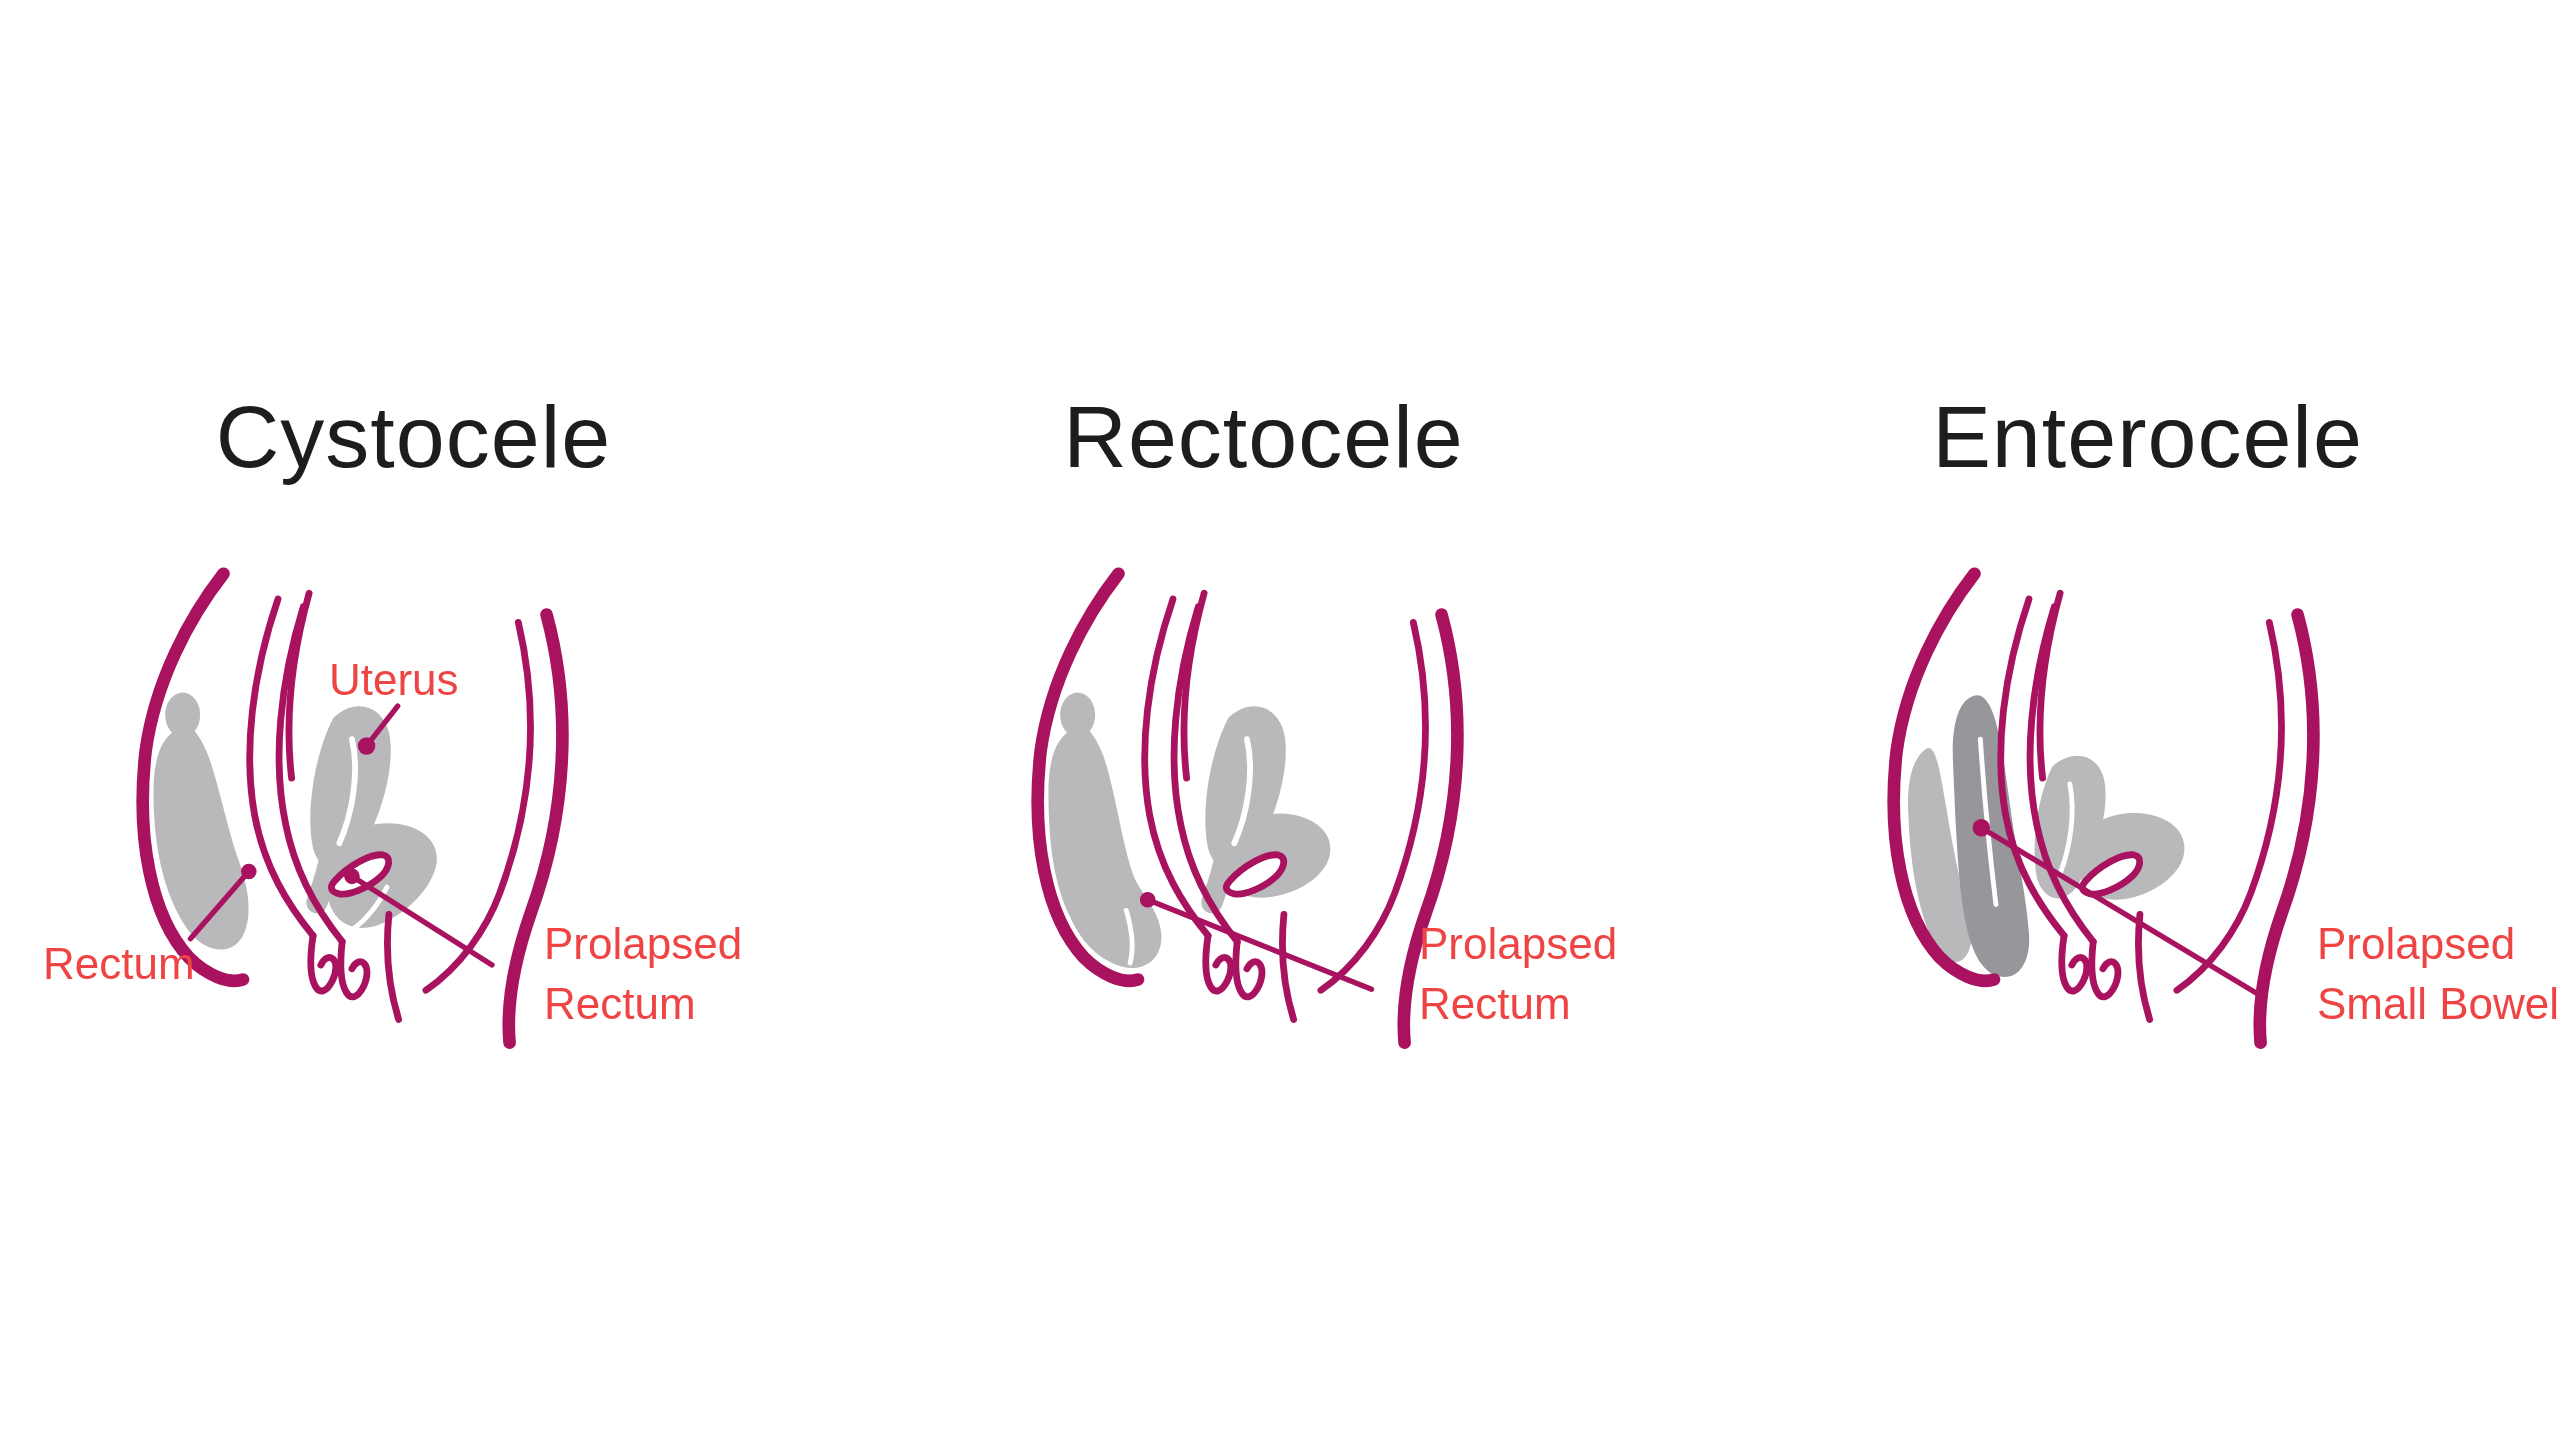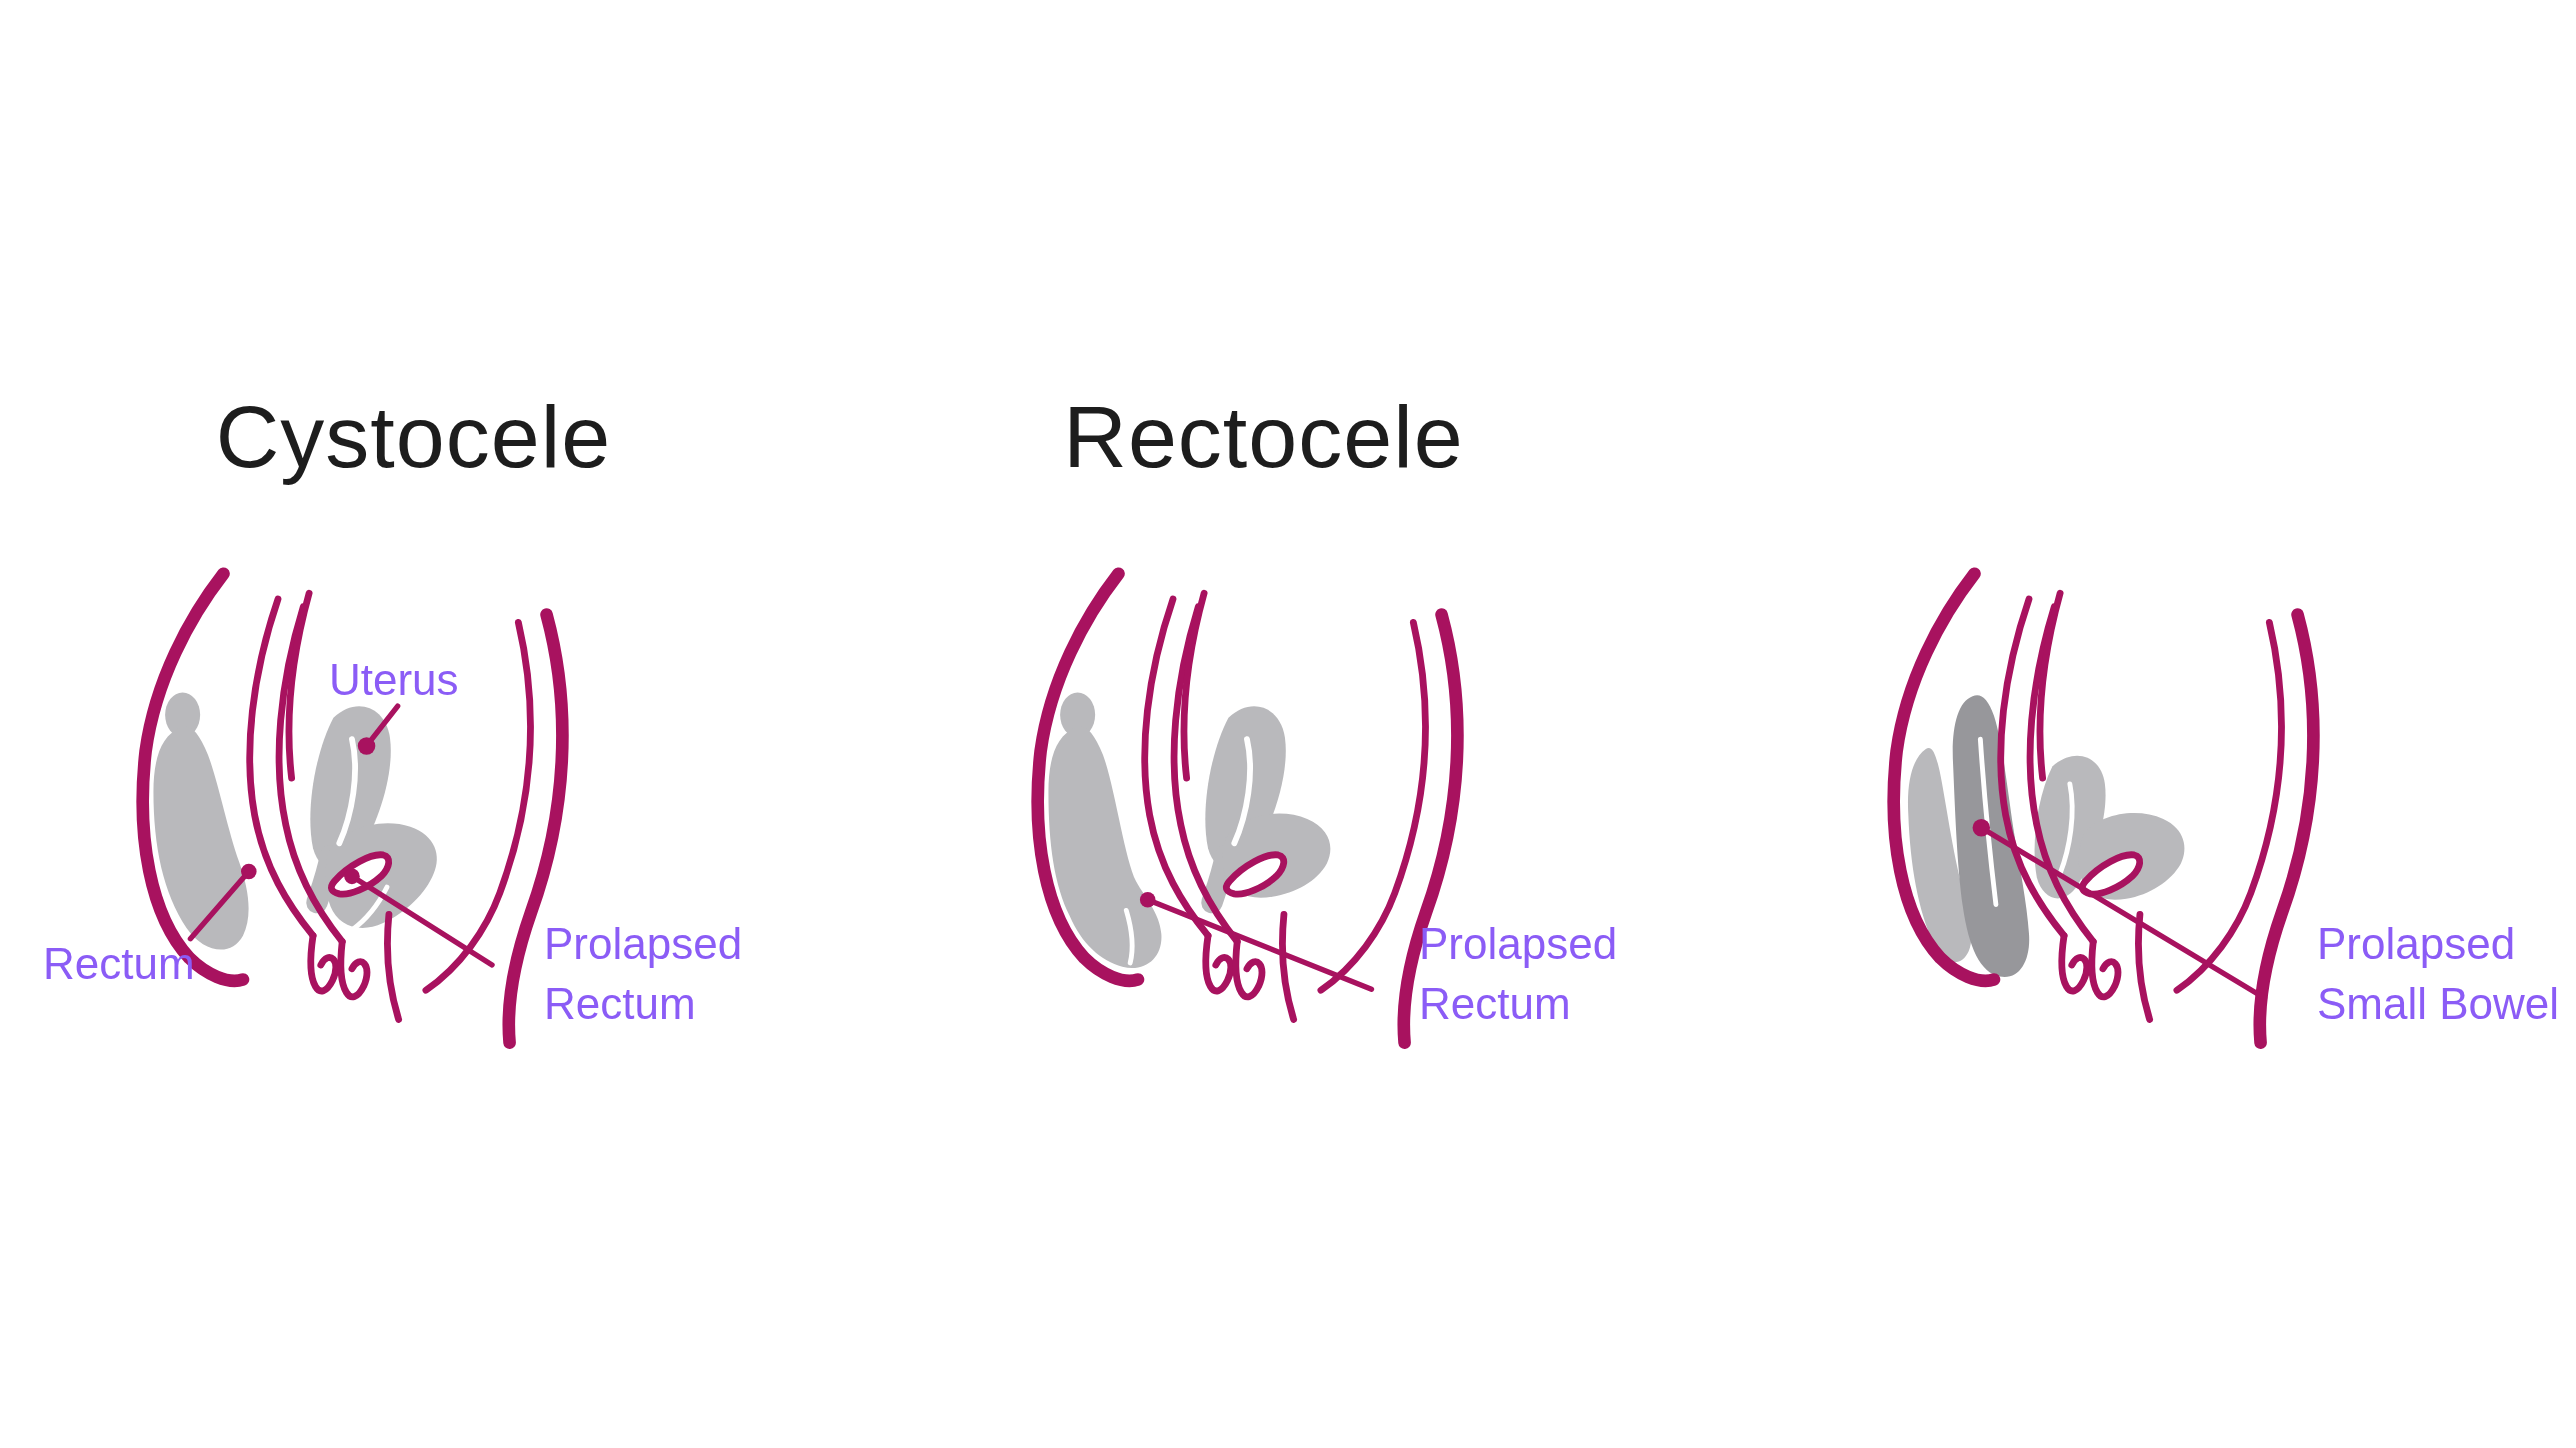--- a/index.html
+++ b/index.html
@@ -39,21 +39,21 @@
     width: 506px;
     height: 506px;
   }
   .d1 { left: 97px; }
   .d2 { left: 992px; }
   .d3 { left: 1848px; }
   .label {
     position: absolute;
     font-size: 44px;
     line-height: 60px;
-    color: #8b5cf6;
+    color: #ef4444;
     white-space: nowrap;
   }
   .label .ln { display: block; margin-left: 48px; }
   .lbl-uterus  { left: 329px; top: 650px; }
   .lbl-rectum  { left: 43px;  top: 934px; }
   .lbl-p1      { left: 496px; top: 914px; }
   .lbl-p2      { left: 1371px; top: 914px; }
   .lbl-p3      { left: 2269px; top: 914px; }
 </style>
 </head>
@@ -79,20 +79,21 @@
 
         <path d="M222,382 C214,436 230,452 242,428 C252,407 238,396 230,412" stroke-width="7"></path>
         <path d="M252,388 C246,442 262,458 274,434 C284,412 270,400 262,416" stroke-width="7"></path>
         <path d="M300,360 C296,400 300,436 310,468" stroke-width="7"></path>
       </g>
     </defs>
   </svg>
 
   <h1 class="panel-title t2">Rectocele</h1>
   <h1 class="panel-title t1">Cystocele</h1>
+  <h1 class="panel-title t3">Enterocele</h1>
 
   <svg class="diagram d1" viewBox="0 0 520 520" xmlns="http://www.w3.org/2000/svg">
     <g>
       <ellipse cx="88" cy="155" rx="18" ry="23" fill="#b9b9bc"></ellipse>
       <path fill="#b9b9bc" d="M86,168 C66,176 58,200 58,234 C58,290 68,338 92,374 C110,400 138,404 150,382 C160,362 156,334 146,306 C134,272 124,222 114,196 C104,172 96,164 86,168 Z"></path>
       <path fill="#b9b9bc" d="M243,158 C266,136 296,146 301,178 C306,214 290,264 269,299 C253,324 229,318 222,292 C214,254 224,194 243,158 Z"></path>
       <path stroke="#b9b9bc" stroke-width="22" stroke-linecap="round" fill="none" d="M240,300 C236,320 230,336 226,348"></path>
       <path fill="#b9b9bc" d="M238,296 C250,272 292,260 322,270 C348,279 354,300 346,318 C338,338 318,358 294,369 C270,380 248,372 240,352 C234,336 233,314 238,296 Z"></path>
       <path stroke="#ffffff" stroke-width="6" stroke-linecap="round" fill="none" d="M262,180 C270,214 262,258 249,287"></path>
       <path stroke="#ffffff" stroke-width="5" stroke-linecap="round" fill="none" d="M298,332 C288,352 276,366 262,376"></path>

